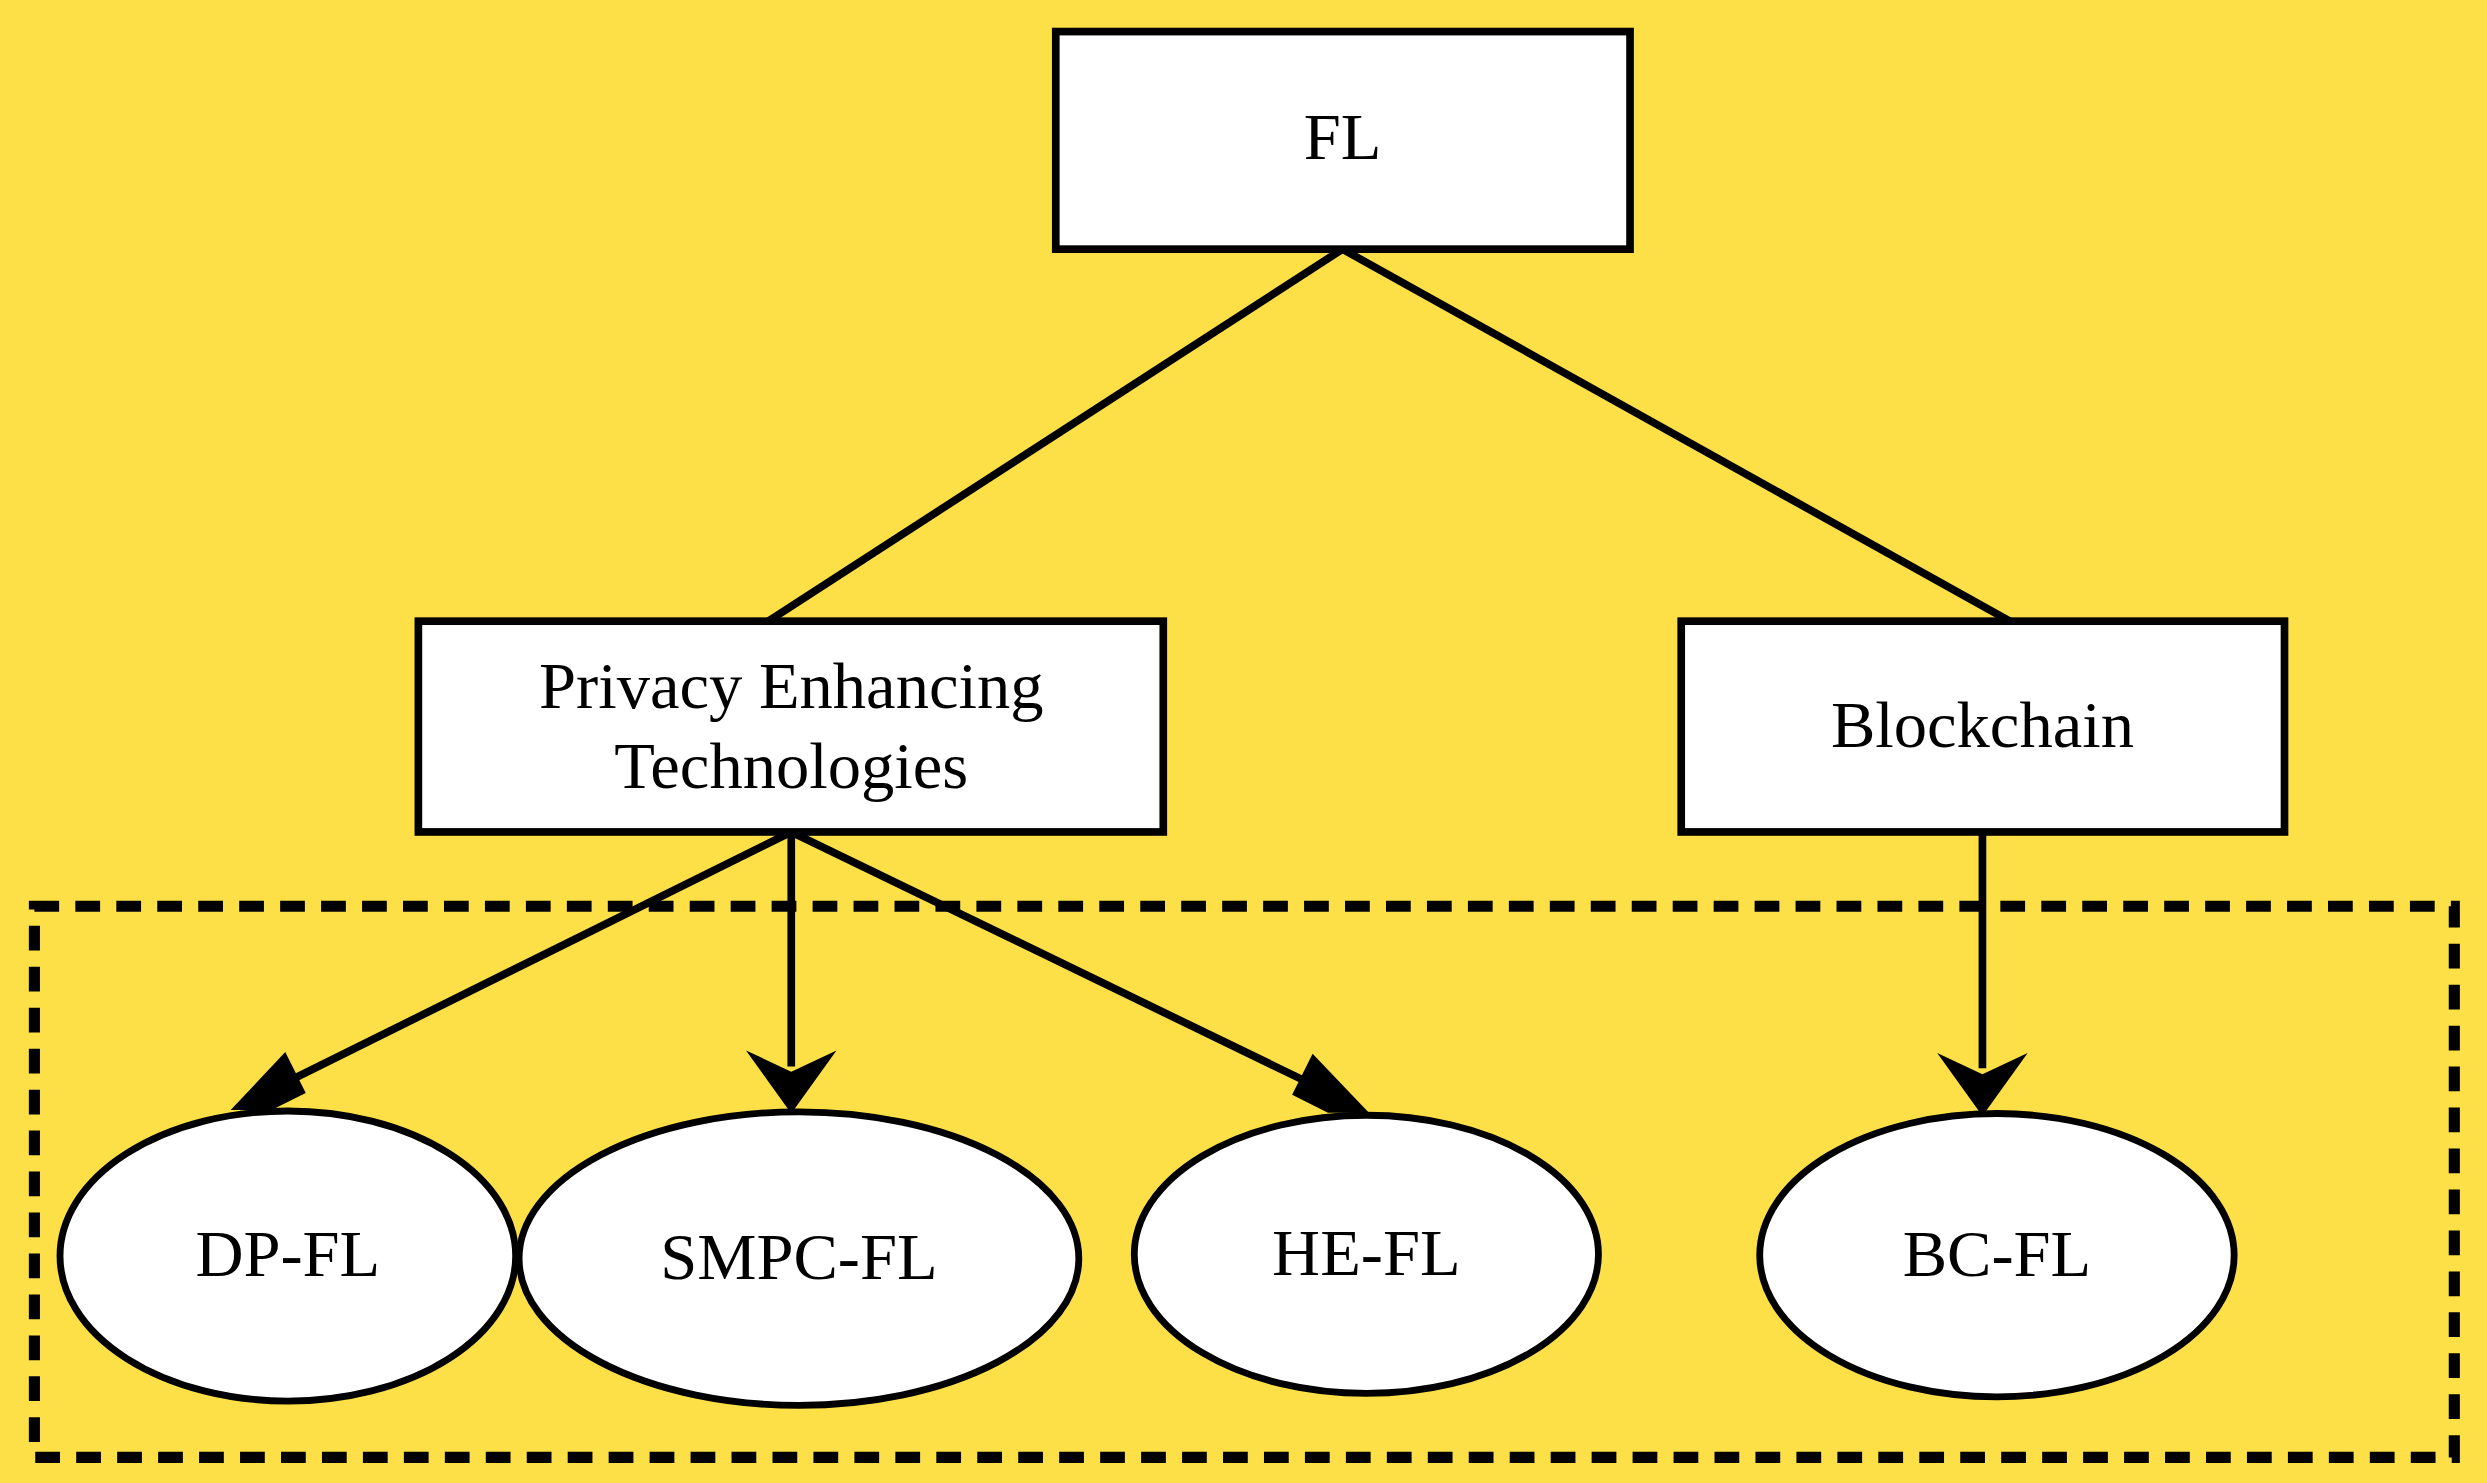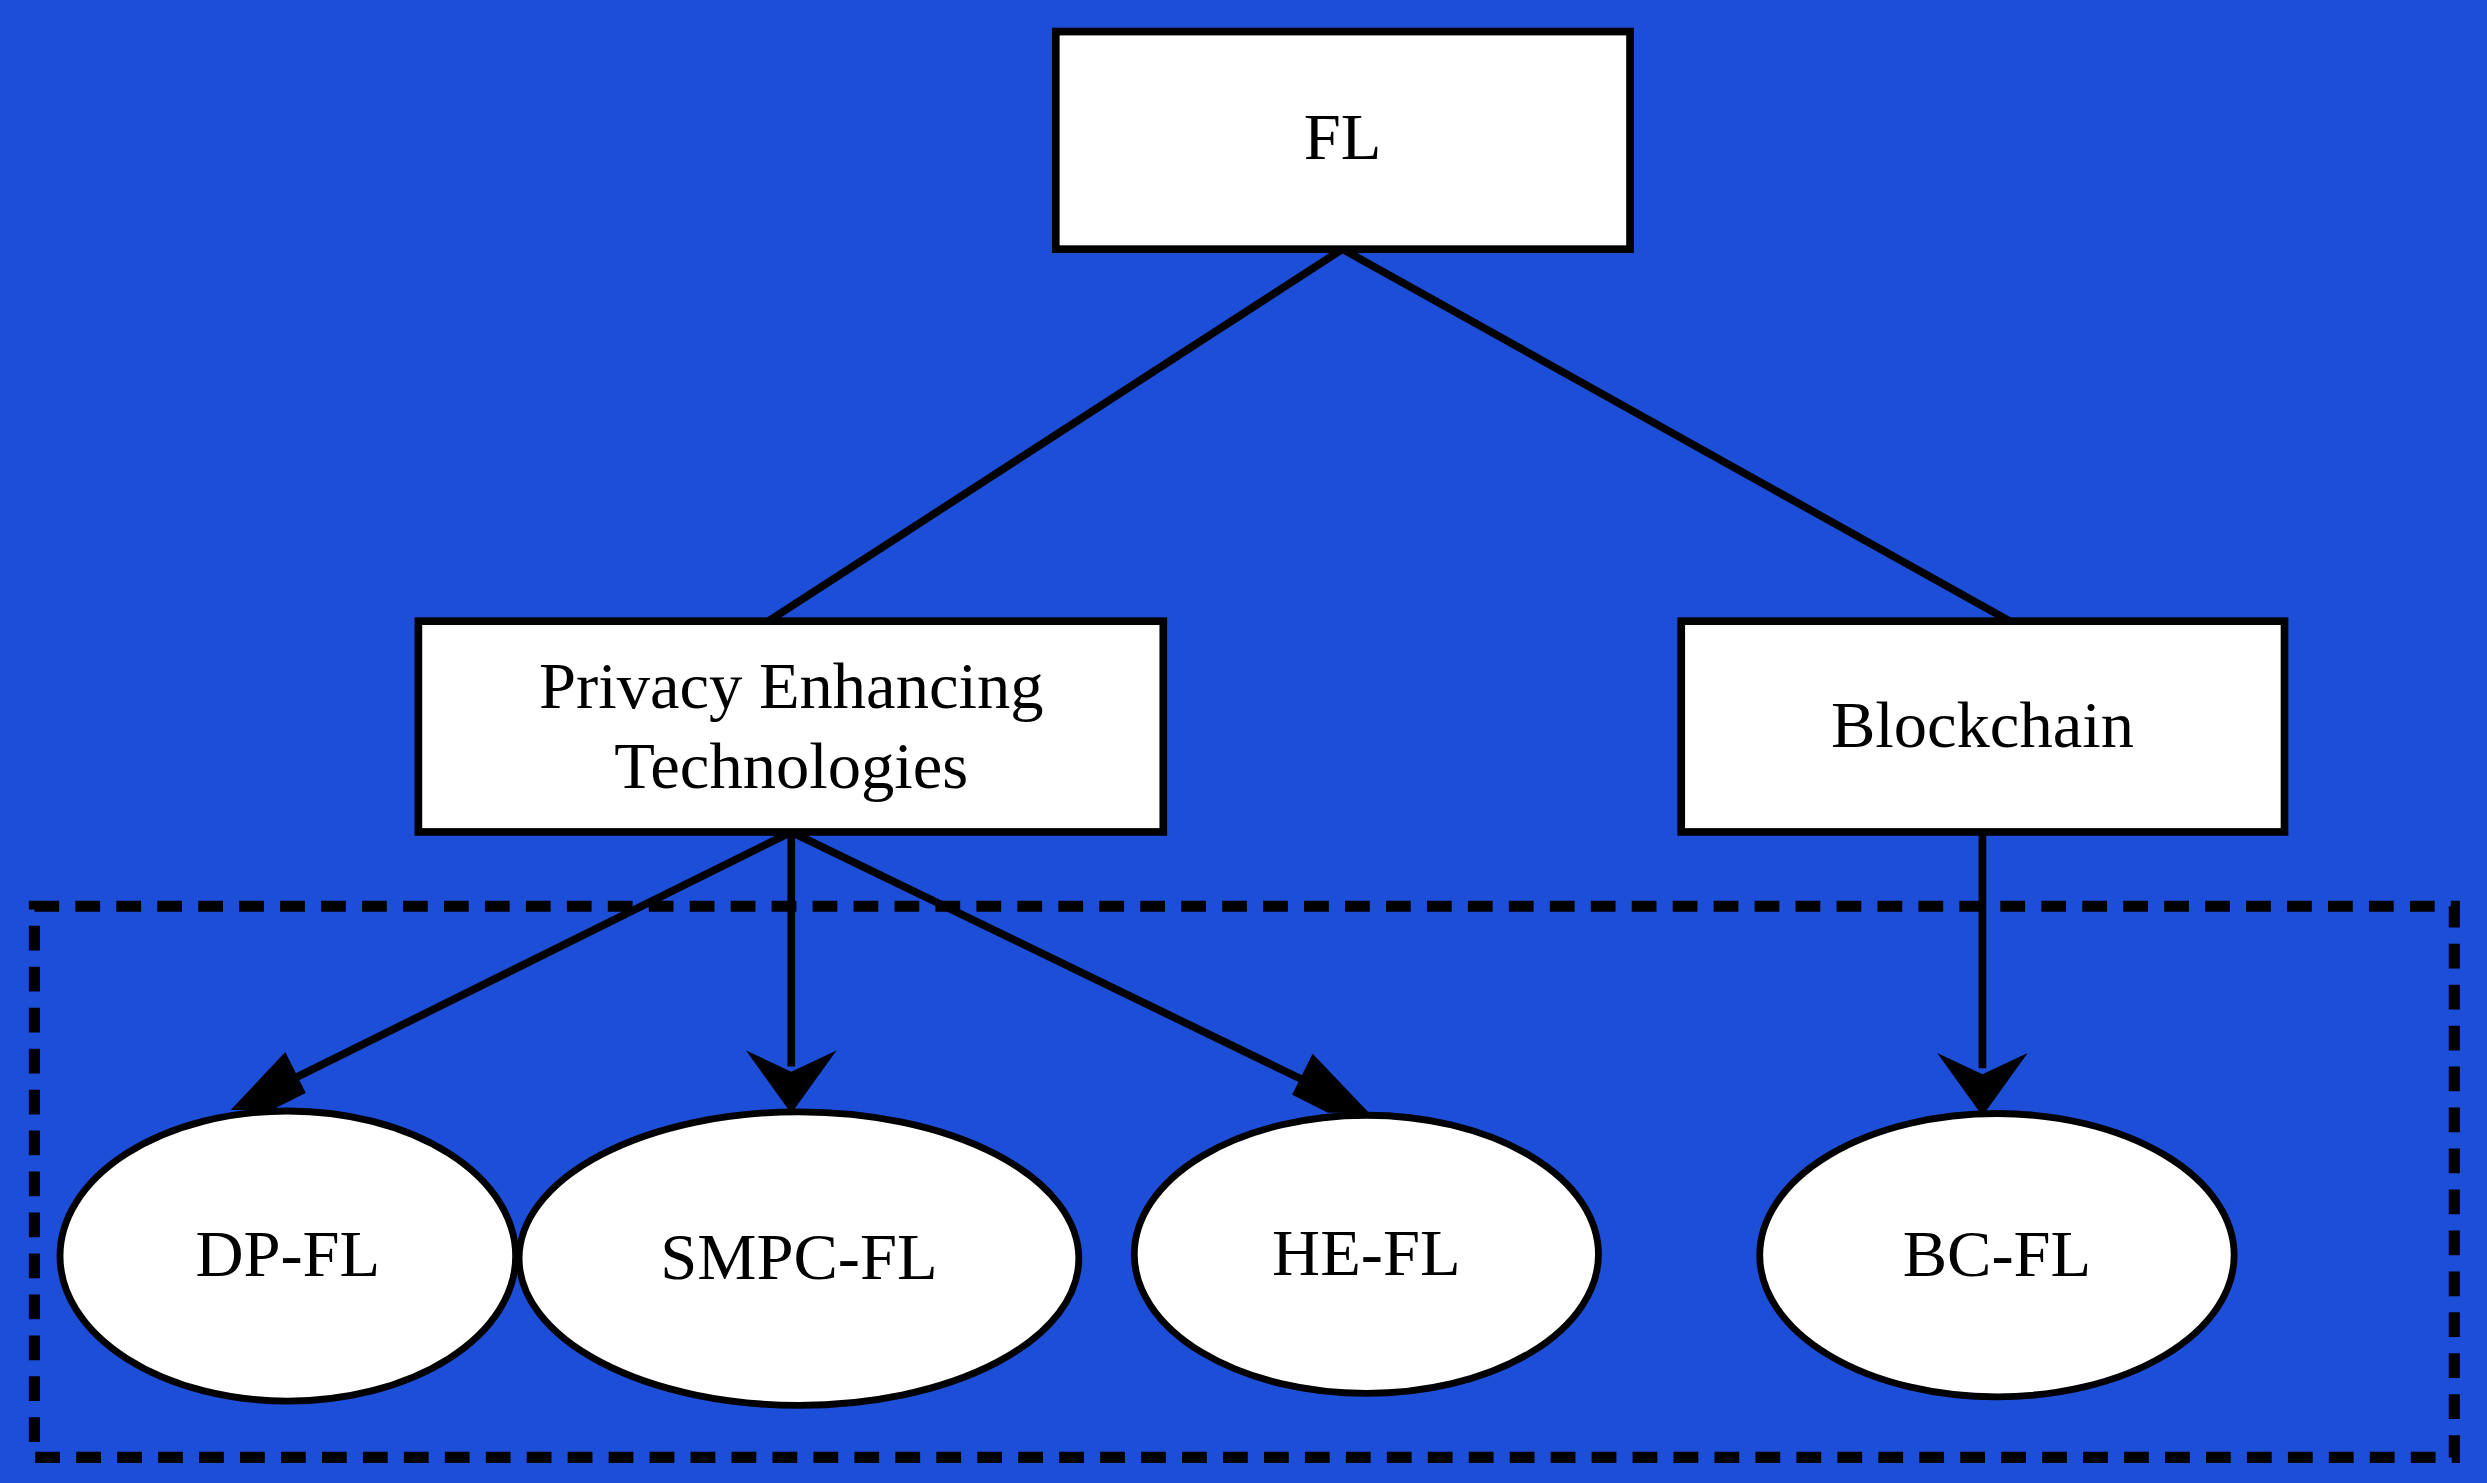--- a/index.html
+++ b/index.html
@@ -11,21 +11,21 @@
   body {
     width: 2487px;
     height: 1483px;
     overflow: hidden;
     font-family: "Liberation Serif", "DejaVu Serif", serif;
   }
   #diagram-root {
     position: relative;
     width: 2487px;
     height: 1483px;
-    background: #1d4ed8;
+    background: #fde047;
   }
   svg.diagram-canvas {
     display: block;
     width: 2487px;
     height: 1483px;
   }
   .node-shape {
     fill: #ffffff;
     stroke: #000000;
   }

